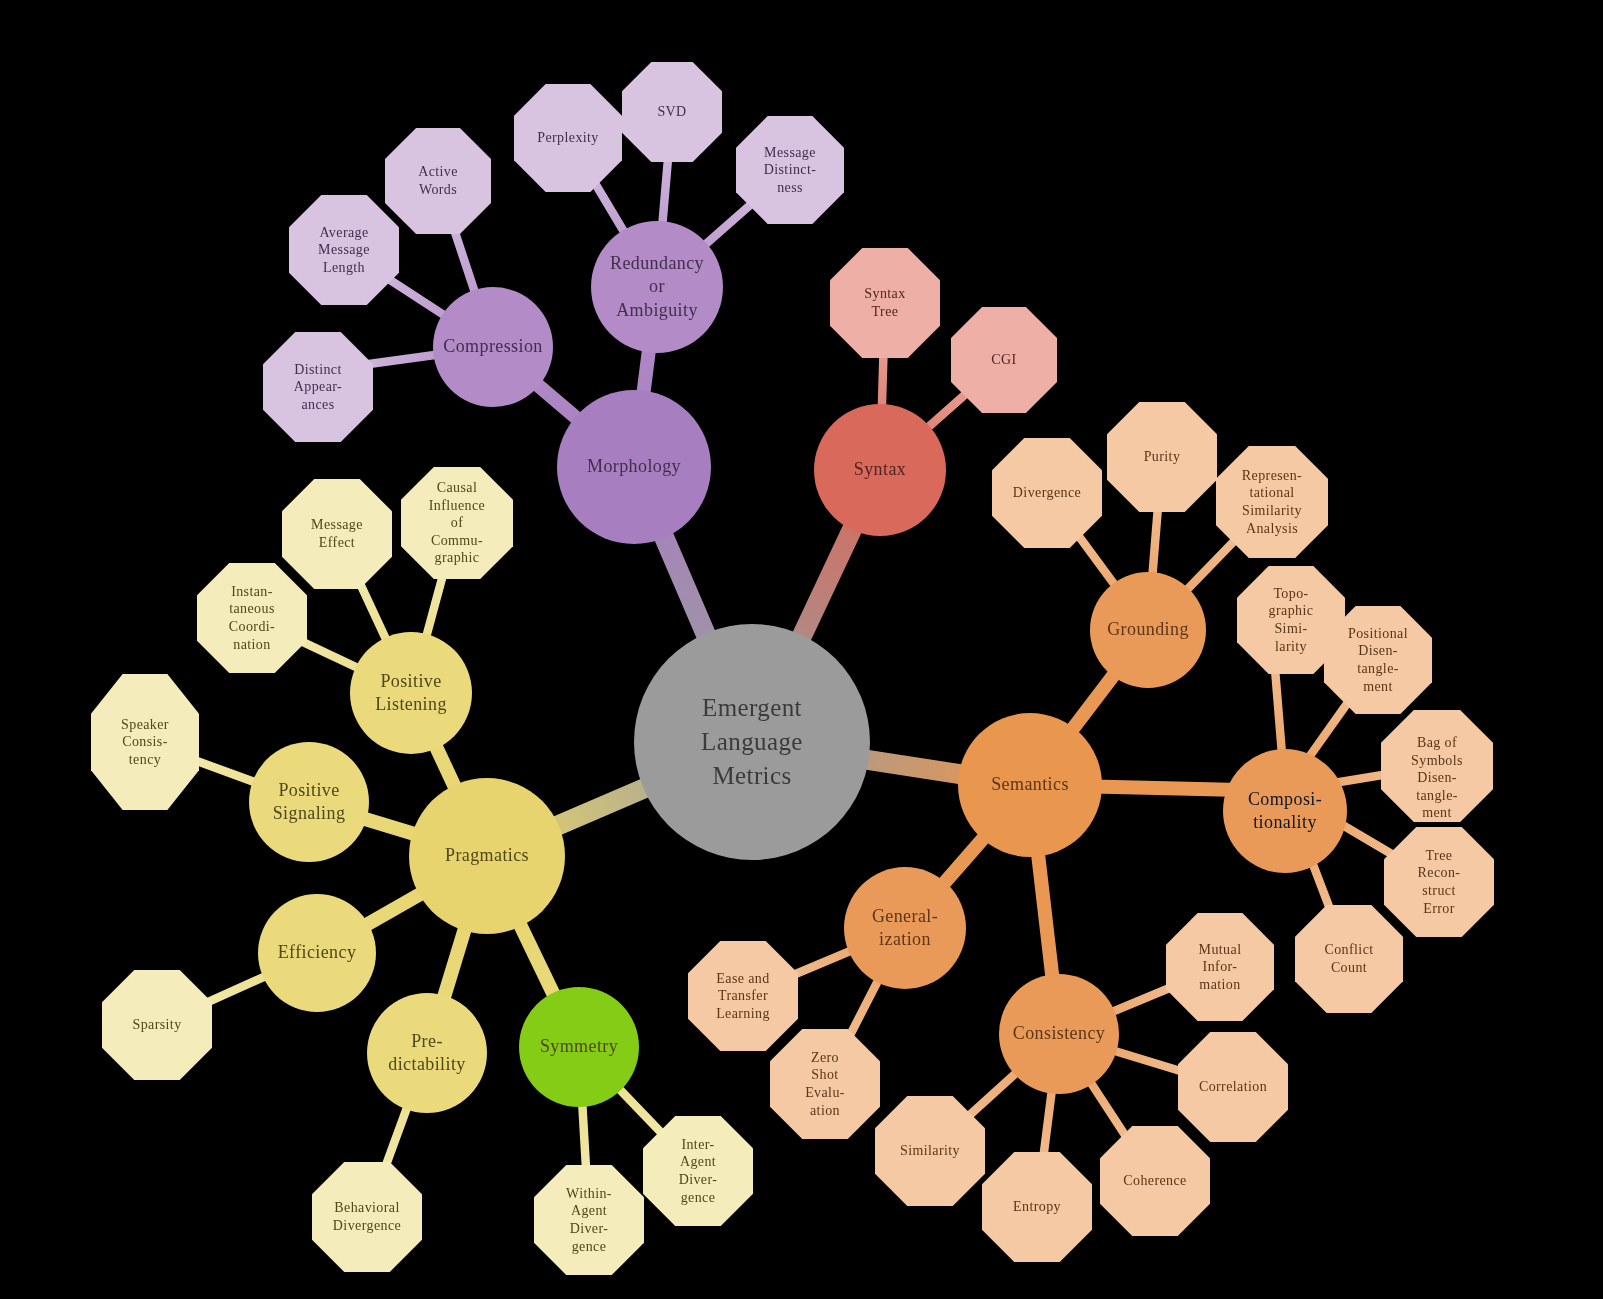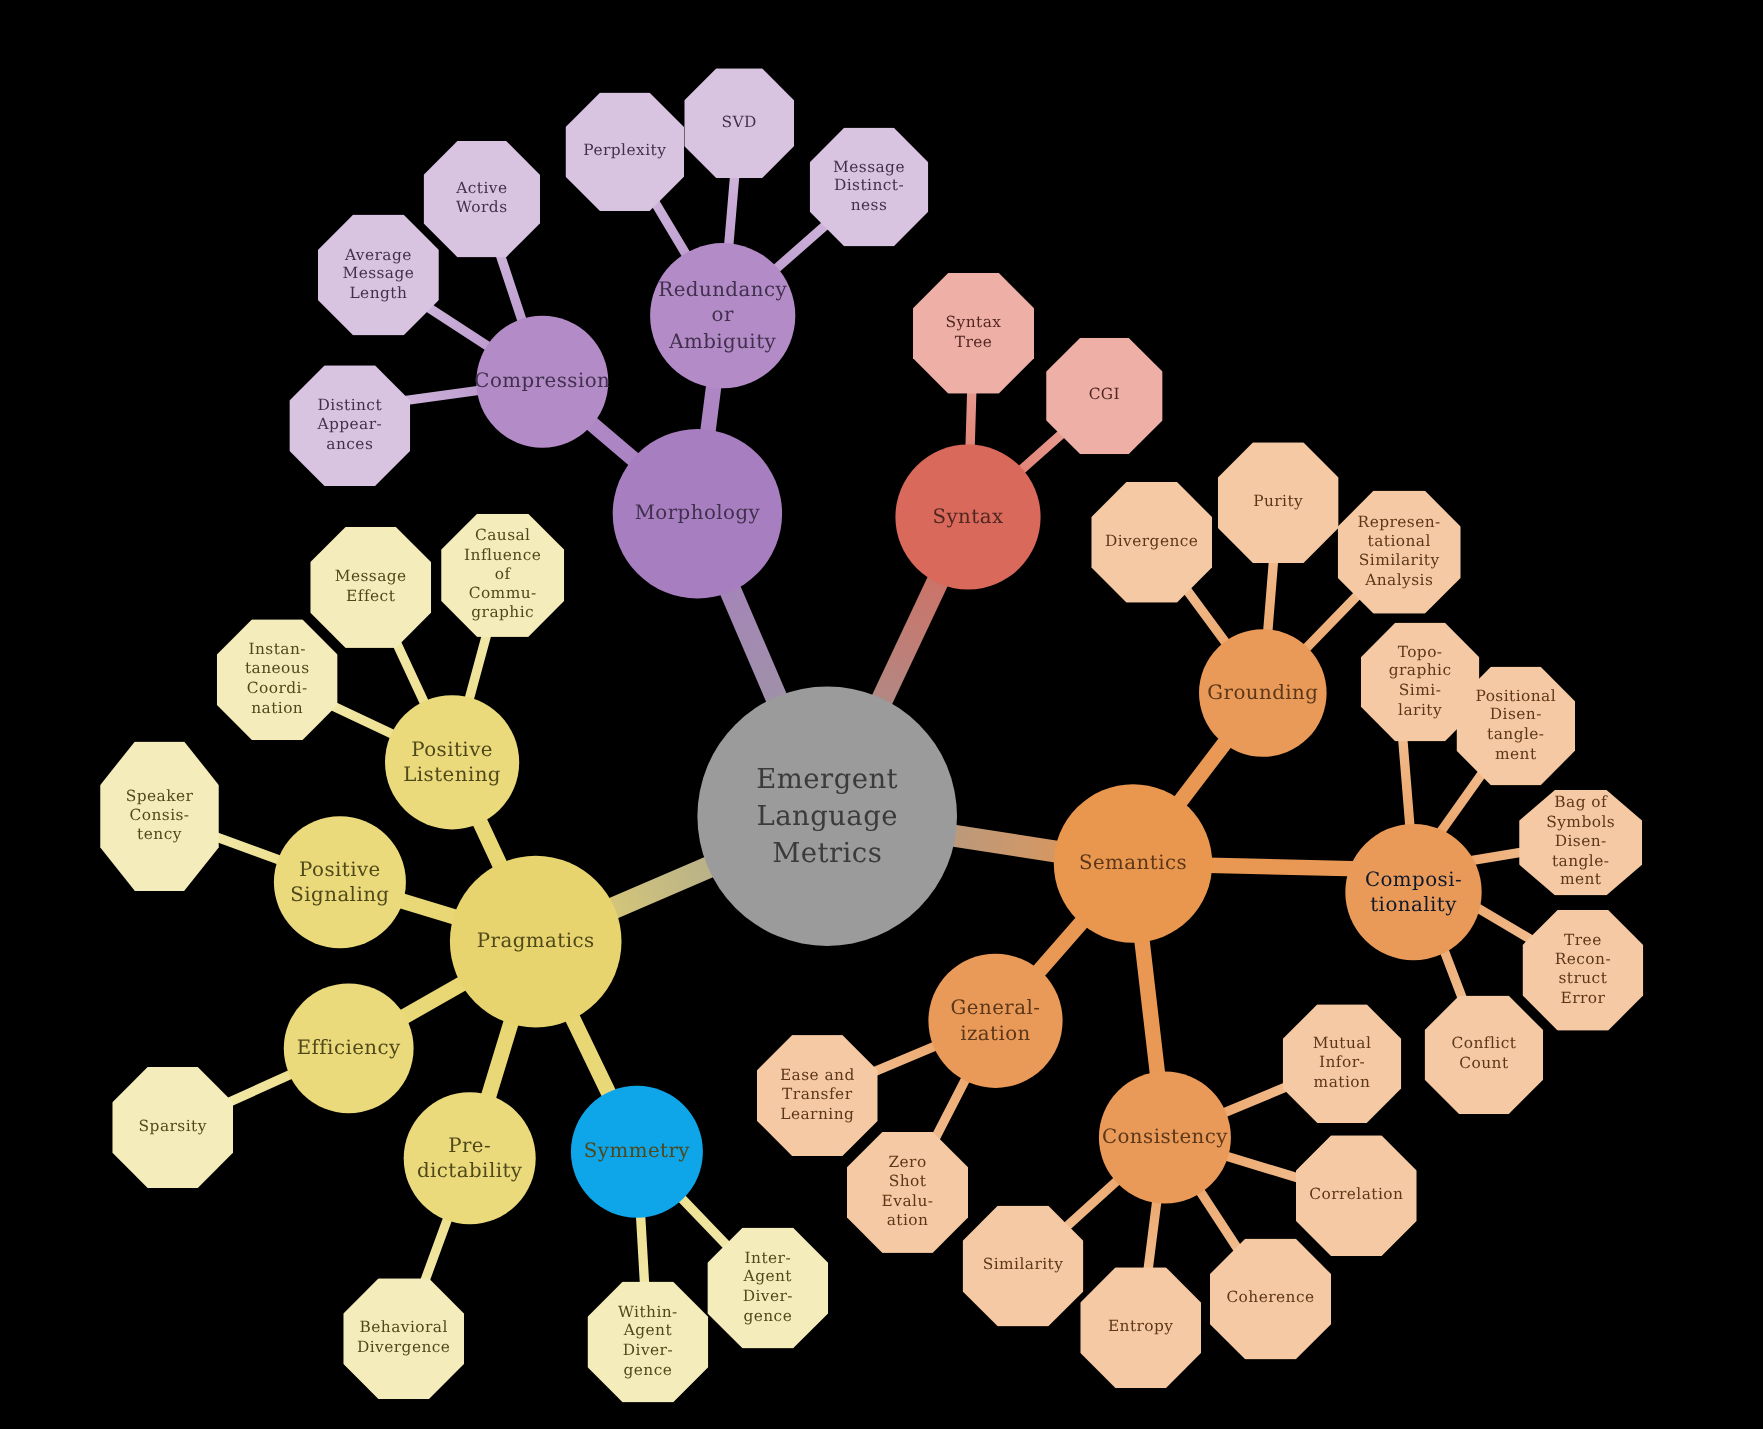--- a/index.html
+++ b/index.html
@@ -25,20 +25,21 @@
     position: absolute;
     transform: translate(-50%, -50%);
     display: flex;
     align-items: center;
     justify-content: center;
     text-align: center;
     white-space: pre-line;
     box-sizing: border-box;
     z-index: 2;
     letter-spacing: 0.4px;
+    font-family: Liberation Serif, serif;
   }
   .node.circle { border-radius: 50%; }
   .node.octagon {
     clip-path: polygon(29.29% 0%, 70.71% 0%, 100% 29.29%, 100% 70.71%,
                        70.71% 100%, 29.29% 100%, 0% 70.71%, 0% 29.29%);
   }
   .lv0 { font-size: 25px; line-height: 1.35; }
   .lv1 { font-size: 18px; line-height: 1.3; }
   .lv2 { font-size: 18px; line-height: 1.28; }
   .lv3 { font-size: 14px; line-height: 1.26; }
@@ -321,21 +322,21 @@
 Similarity
 Analysis</span></div>
     <div class="node octagon lv3" style="left: 1271px; top: 620px; width: 108px; height: 108px; background: rgb(244, 201, 163); color: rgb(91, 54, 24); margin-left: 20px;"><span>Topo-
 graphic
 Simi-
 larity</span></div>
     <div class="node octagon lv3" style="left: 1378px; top: 660px; width: 108px; height: 108px; background: rgb(244, 201, 163); color: rgb(91, 54, 24);"><span>Positional
 Disen-
 tangle-
 ment</span></div>
-    <div class="node octagon lv3" style="left: 1437px; top: 766px; width: 112px; height: 96px; background: rgb(244, 201, 163); color: rgb(91, 54, 24);"><span>Bag of
+    <div class="node octagon lv3" style="left: 1437px; top: 766px; width: 112px; height: 112px; background: rgb(244, 201, 163); color: rgb(91, 54, 24); align-items: flex-end;"><span>Bag of
 Symbols
 Disen-
 tangle-
 ment</span></div>
     <div class="node octagon lv3" style="left: 1439px; top: 882px; width: 110px; height: 110px; background: rgb(244, 201, 163); color: rgb(91, 54, 24);"><span>Tree
 Recon-
 struct
 Error</span></div>
     <div class="node octagon lv3" style="left: 1349px; top: 959px; width: 108px; height: 108px; background: rgb(244, 201, 163); color: rgb(91, 54, 24);"><span>Conflict
 Count</span></div>
@@ -353,21 +354,21 @@
 Shot
 Evalu-
 ation</span></div>
     <div class="node circle lv2" style="left: 411px; top: 693px; width: 122px; height: 122px; background: rgb(234, 218, 124); color: rgb(79, 72, 25);"><span>Positive
 Listening</span></div>
     <div class="node circle lv2" style="left: 309px; top: 802px; width: 120px; height: 120px; background: rgb(234, 218, 124); color: rgb(79, 72, 25);"><span>Positive
 Signaling</span></div>
     <div class="node circle lv2" style="left: 317px; top: 953px; width: 118px; height: 118px; background: rgb(234, 218, 124); color: rgb(79, 72, 25);"><span>Efficiency</span></div>
     <div class="node circle lv2" style="left: 427px; top: 1053px; width: 120px; height: 120px; background: rgb(234, 218, 124); color: rgb(79, 72, 25);"><span>Pre-
 dictability</span></div>
-    <div class="node circle lv2" style="left: 579px; top: 1047px; width: 120px; height: 120px; background: #0ea5e9; color: rgb(79, 72, 25); text-align: right;"><span>Symmetry</span></div>
+    <div class="node circle lv2" style="left: 579px; top: 1047px; width: 120px; height: 120px; background: #84cc16; color: rgb(79, 72, 25); text-align: right;"><span>Symmetry</span></div>
     <div class="node octagon lv3" style="left: 337px; top: 534px; width: 110px; height: 110px; background: rgb(244, 237, 187); color: rgb(79, 72, 25);"><span>Message
 Effect</span></div>
     <div class="node octagon lv3" style="left: 457px; top: 523px; width: 112px; height: 112px; background: rgb(244, 237, 187); color: rgb(79, 72, 25);"><span>Causal
 Influence
 of
 Commu-
 graphic</span></div>
     <div class="node octagon lv3" style="left: 252px; top: 618px; width: 110px; height: 110px; background: rgb(244, 237, 187); color: rgb(79, 72, 25);"><span>Instan-
 taneous
 Coordi-

